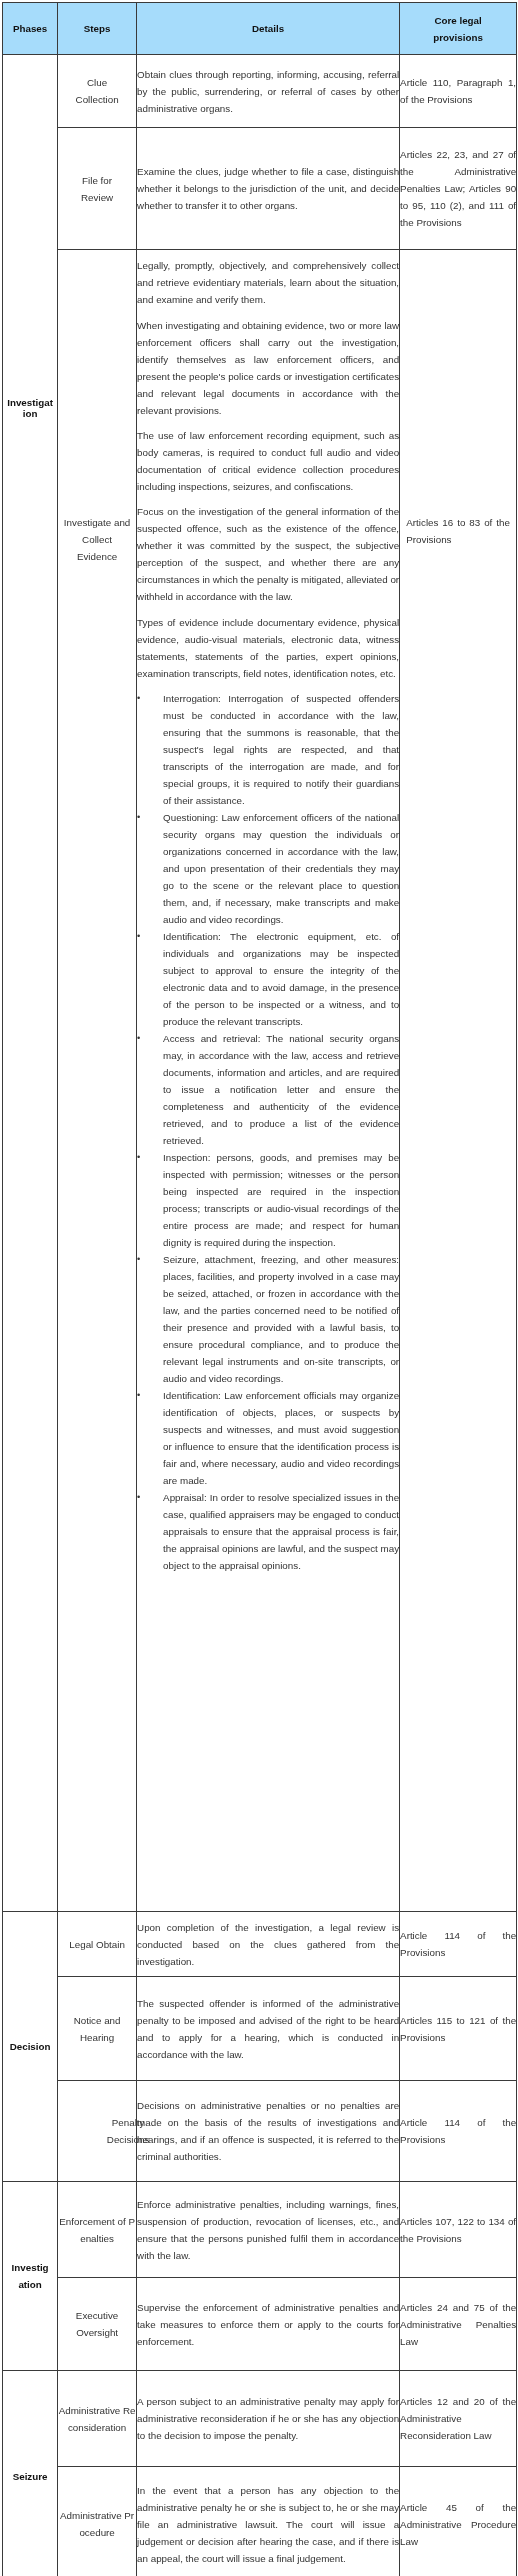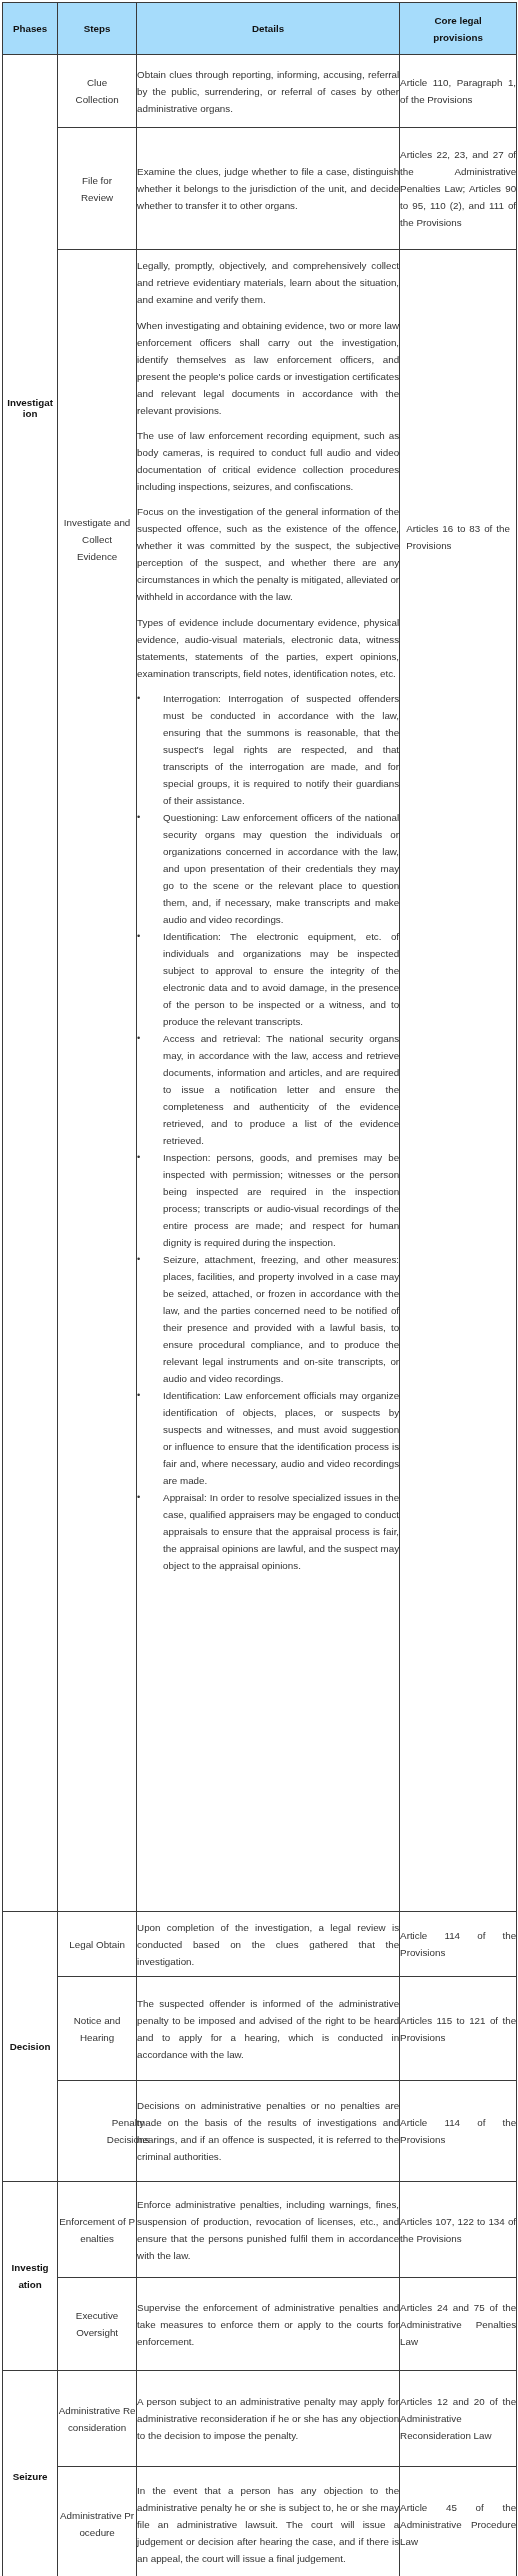--- a/index.html
+++ b/index.html
@@ -85,29 +85,29 @@
           <li><span class="dot">•</span><span>Questioning: Law enforcement officers of the national security organs may question the individuals or organizations concerned in accordance with the law, and upon presentation of their credentials they may go to the scene or the relevant place to question them, and, if necessary, make transcripts and make audio and video recordings.</span></li>
           <li><span class="dot">•</span><span>Identification: The electronic equipment, etc. of individuals and organizations may be inspected subject to approval to ensure the integrity of the electronic data and to avoid damage, in the presence of the person to be inspected or a witness, and to produce the relevant transcripts.</span></li>
           <li><span class="dot">•</span><span>Access and retrieval: The national security organs may, in accordance with the law, access and retrieve documents, information and articles, and are required to issue a notification letter and ensure the completeness and authenticity of the evidence retrieved, and to produce a list of the evidence retrieved.</span></li>
           <li><span class="dot">•</span><span>Inspection: persons, goods, and premises may be inspected with permission; witnesses or the person being inspected are required in the inspection process; transcripts or audio-visual recordings of the entire process are made; and respect for human dignity is required during the inspection.</span></li>
           <li><span class="dot">•</span><span>Seizure, attachment, freezing, and other measures: places, facilities, and property involved in a case may be seized, attached, or frozen in accordance with the law, and the parties concerned need to be notified of their presence and provided with a lawful basis, to ensure procedural compliance, and to produce the relevant legal instruments and on-site transcripts, or audio and video recordings.</span></li>
           <li><span class="dot">•</span><span>Identification: Law enforcement officials may organize identification of objects, places, or suspects by suspects and witnesses, and must avoid suggestion or influence to ensure that the identification process is fair and, where necessary, audio and video recordings are made.</span></li>
           <li><span class="dot">•</span><span>Appraisal: In order to resolve specialized issues in the case, qualified appraisers may be engaged to conduct appraisals to ensure that the appraisal process is fair, the appraisal opinions are lawful, and the suspect may object to the appraisal opinions.</span></li>
         </ul>
       </td>
       <td class="core" style="vertical-align:top;">
-        <div class="core-top" style="top:270px;">Articles 16 to 83 of the Provisions</div>
+        <div class="core-top" style="top:264px;">Articles 16 to 83 of the Provisions</div>
       </td>
     </tr>
 
     <tr style="height:65px;">
       <td class="phase" rowspan="3"><span style="display:inline-block;width:41px;">Decision</span></td>
       <td class="step"><span>Legal Obtain</span></td>
       <td class="detail">
-          <p class="para">Upon completion of the investigation, a legal review is conducted based on the clues gathered that the investigation.</p>
+          <p class="para">Upon completion of the investigation, a legal review is conducted based on the clues gathered from the investigation.</p>
         </td>
       <td class="core"><span>Article 114 of the Provisions</span></td>
     </tr>
     <tr style="height:104px;">
       <td class="step"><span style="display:inline-block;width:57px;">Notice and Hearing</span></td>
       <td class="detail">
           <p class="para">The suspected offender is informed of the administrative penalty to be imposed and advised of the right to be heard and to apply for a hearing, which is conducted in accordance with the law.</p>
         </td>
       <td class="core"><span>Articles 115 to 121 of the Provisions</span></td>
     </tr>

